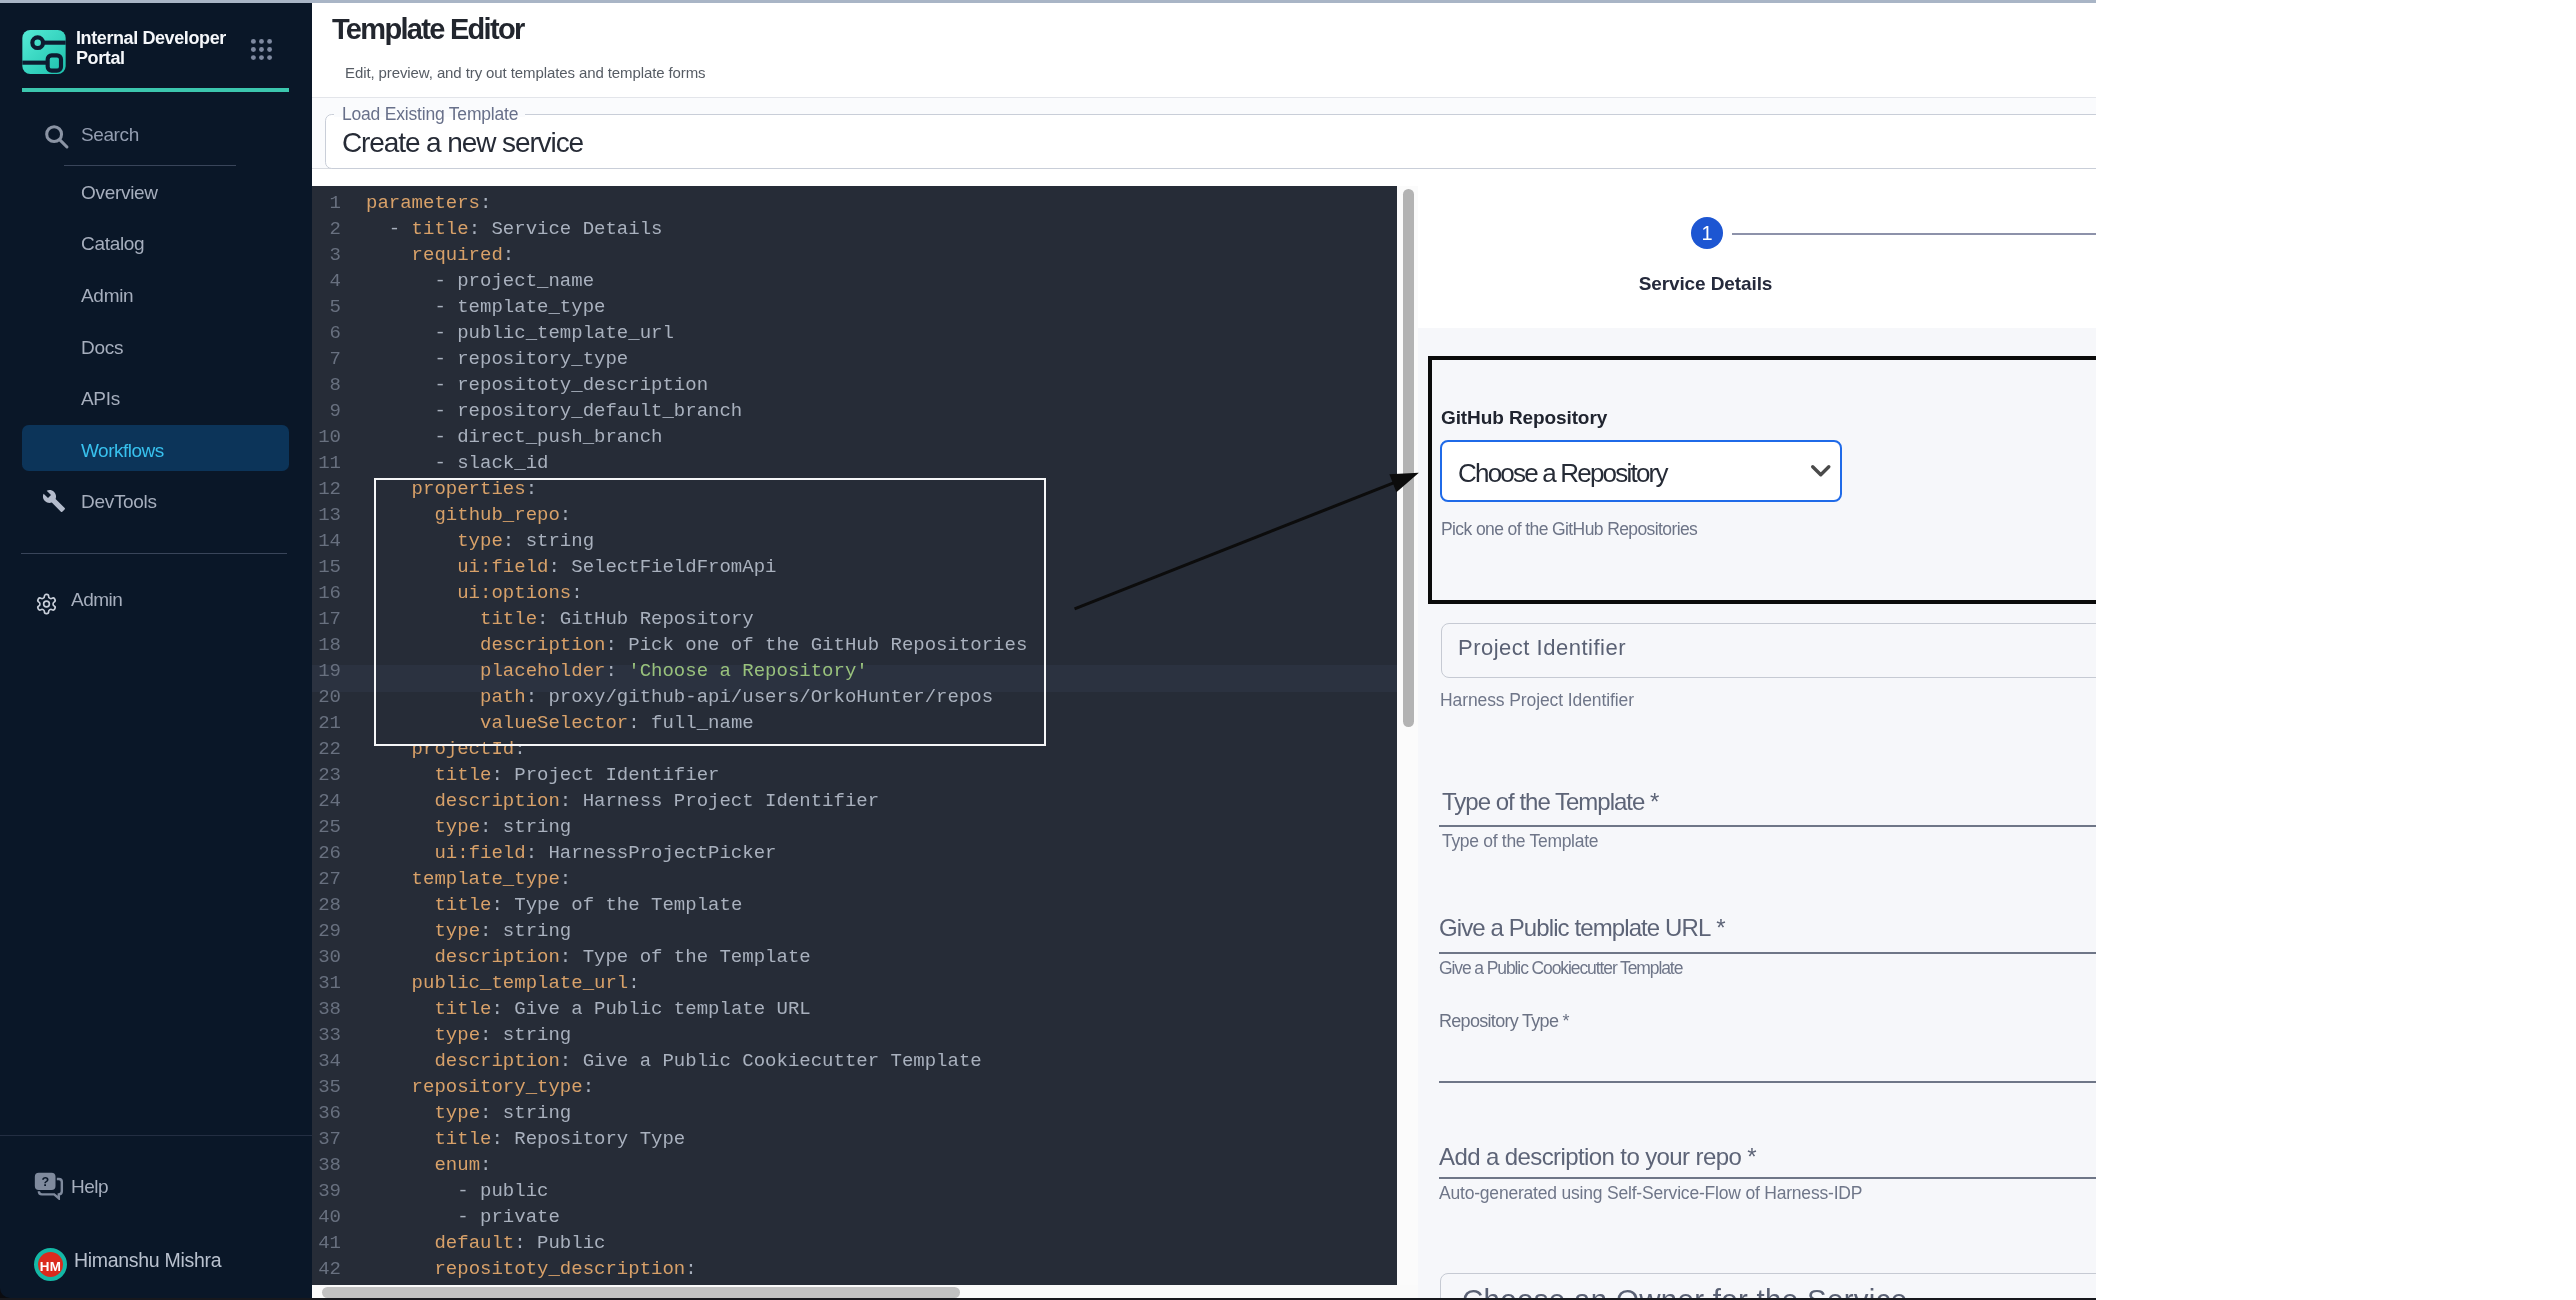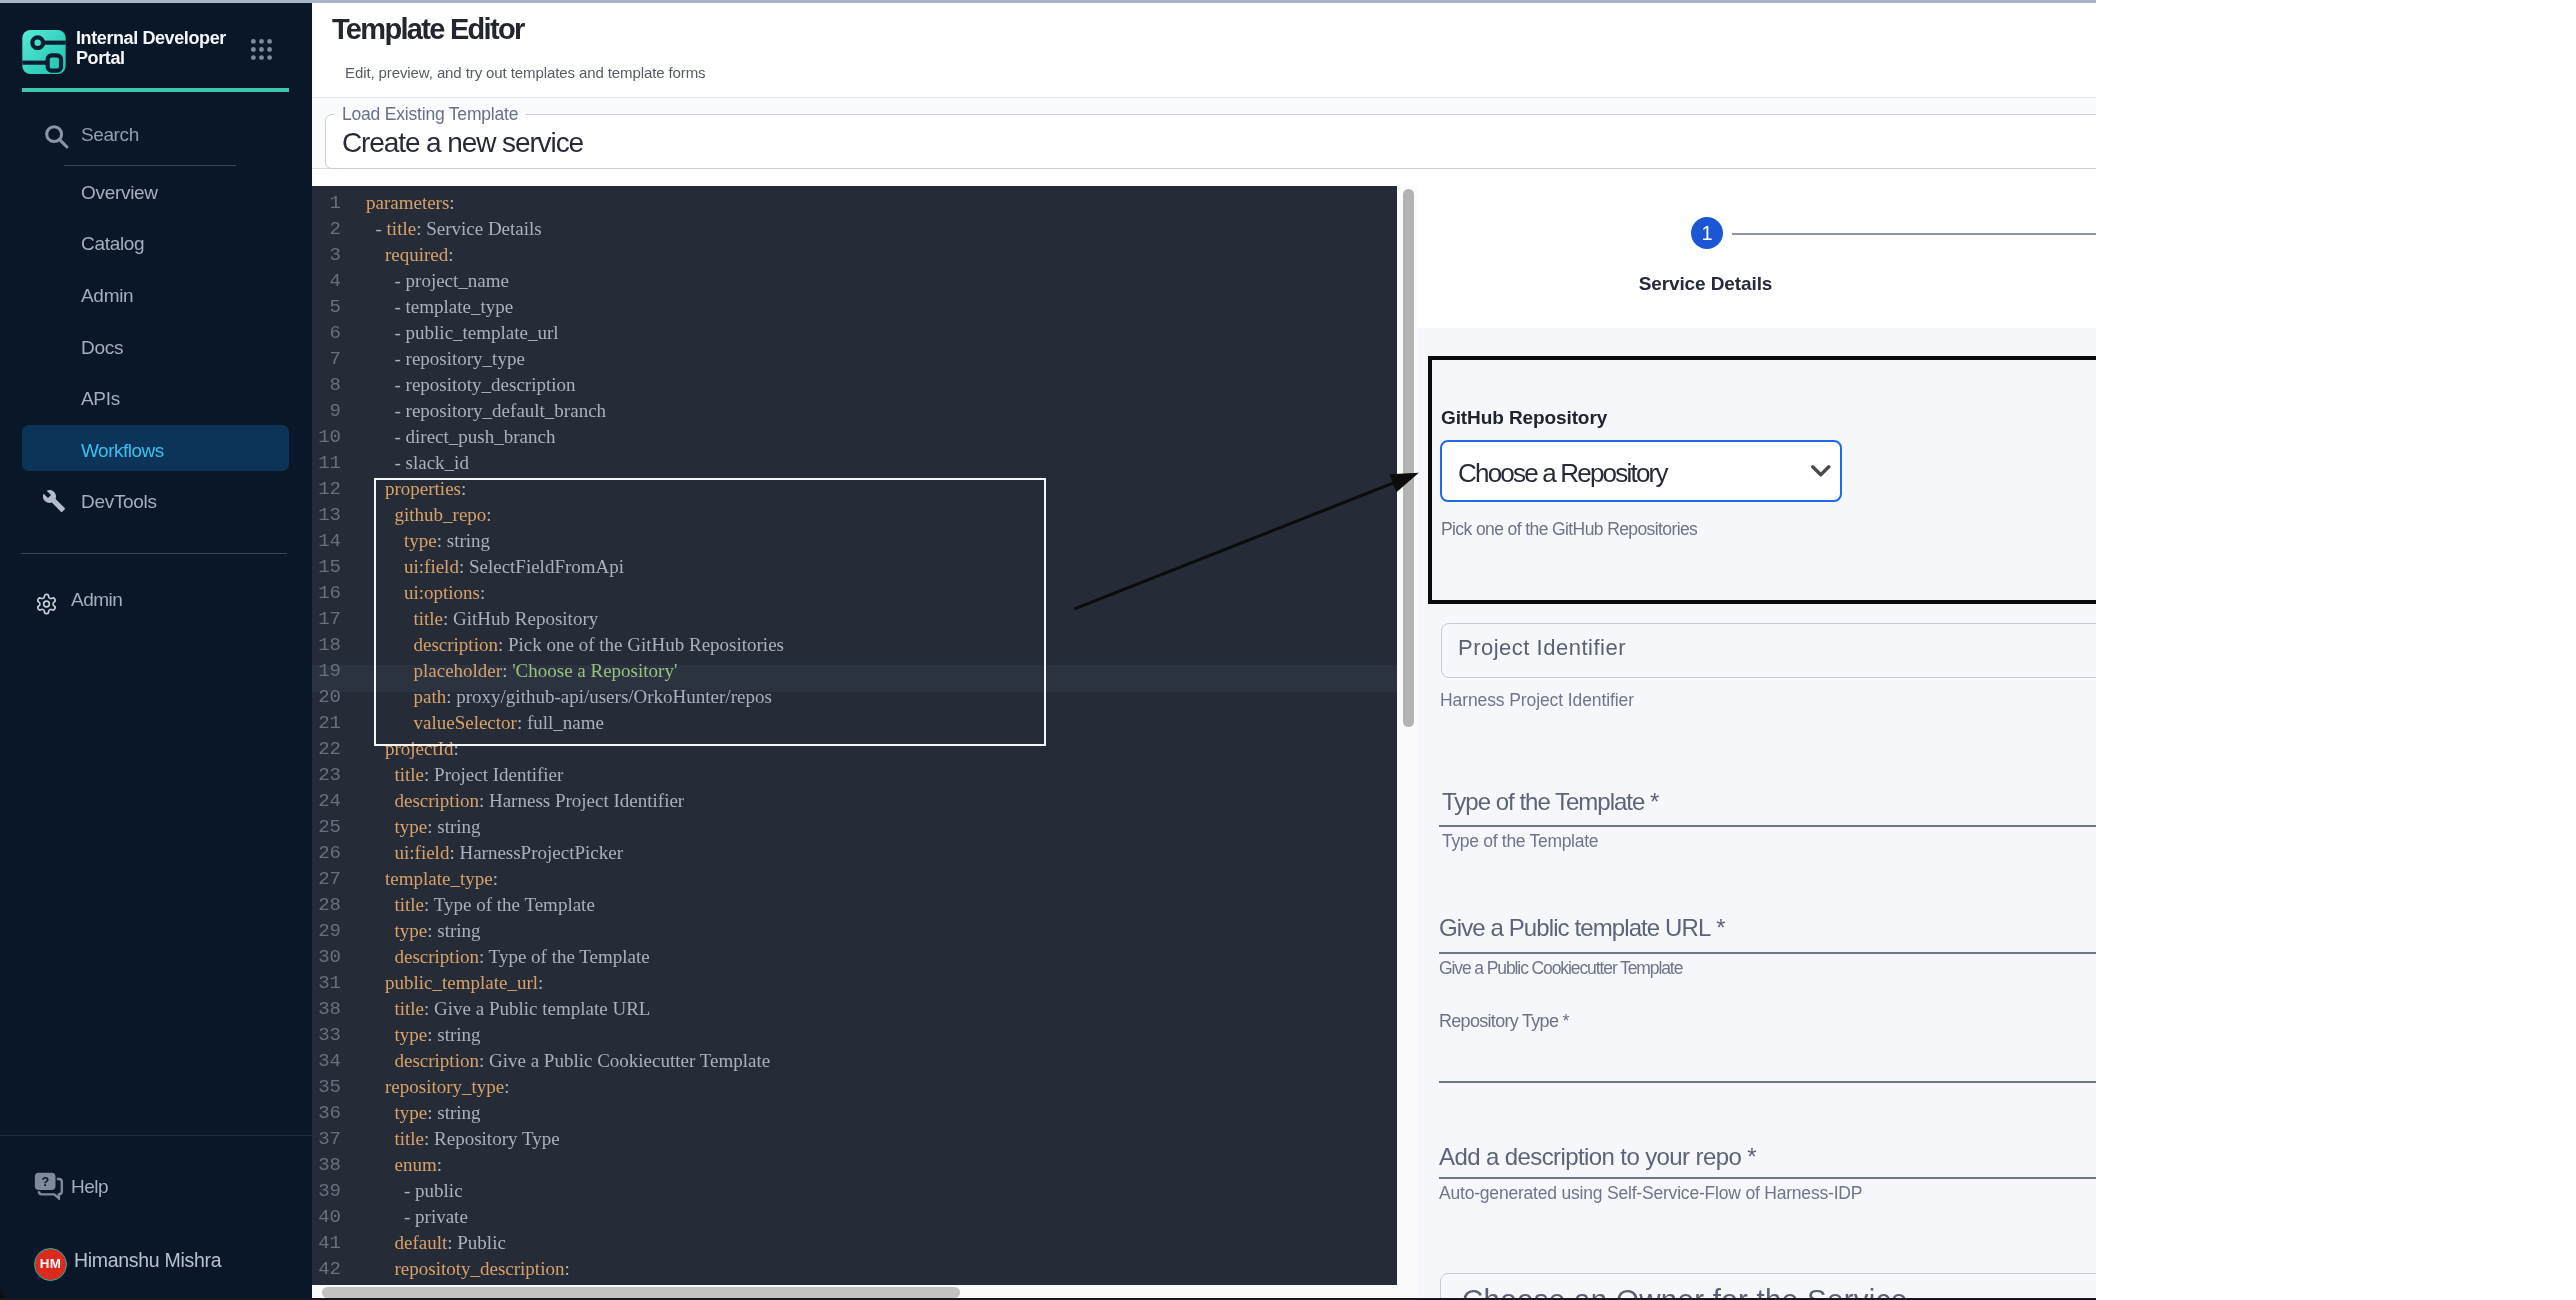--- a/index.html
+++ b/index.html
@@ -14,38 +14,38 @@
 #brand{left:76px;top:25.5px;color:#f5f7fa;font-size:18px;font-weight:700;line-height:20px;letter-spacing:-0.4px}
 #tealline{left:21.5px;top:85px;width:267px;height:4px;background:#3cc7ae}
 #searchtxt{left:81px;top:121px;color:#939db0;font-size:19px;letter-spacing:-0.4px}
 .sdiv{background:#39455a;height:1.3px}
 #wfpill{left:21.5px;top:422px;width:267px;height:46px;background:#0c3459;border-radius:6.7px}
 #wftxt{left:81px;top:437px;color:#38c1ee;font-size:19px;letter-spacing:-0.5px}
 #name{left:74px;top:1246px;color:#b9c1ce;font-size:19.5px;letter-spacing:-0.3px}
 #helptxt{left:71px;top:1173px;color:#a6aebd;font-size:19px;letter-spacing:-0.5px}
 #admintxt{left:71px;top:586px;color:#a6aebd;font-size:19px;letter-spacing:-0.5px}
 #avatar{left:34px;top:1245px;width:33px;height:33px;border-radius:50%;background:#db2b1e;
-  border:1px solid #14b8a6;color:#fff;font-size:13.4px;font-weight:700;text-align:center;line-height:29px;letter-spacing:0.3px}
+  border:4px solid #14b8a6;color:#fff;font-size:13.4px;font-weight:700;text-align:center;line-height:29px;letter-spacing:0.3px}
 
 #htitle{left:332px;top:13.4px;font-size:29px;font-weight:700;color:#22262e;letter-spacing:-1.7px}
 #hsub{left:345px;top:64px;font-size:15px;color:#565c64;letter-spacing:-0.1px}
 #hborder{left:312px;top:97px;width:2264px;height:1.3px;background:#e3e5ea}
 
 #band{left:312px;top:98px;width:2213px;height:71px;background:#fafbfd;border-bottom:1.3px solid #d8dbe1}
 #fieldset{left:325px;top:114px;width:2124px;height:55px;border:1.3px solid #c9ced8;border-radius:6.7px;background:#fff}
 #notch{left:334px;top:113px;width:191px;height:4px;background:#fafbfd}
 #flabel{left:342px;top:104px;font-size:17.5px;color:#68708a;letter-spacing:-0.2px}
 #fvalue{left:342px;top:127px;font-size:28px;color:#262b36;letter-spacing:-1.1px}
 #fcaret{left:2419px;top:137px;width:0;height:0;border-left:8.7px solid transparent;border-right:8.7px solid transparent;border-top:10px solid #5a6170}
 
 #editor{left:312px;top:186px;width:1085px;height:1099px;background:#262c37;overflow:hidden}
 #activeline{left:0px;top:479px;width:1085px;height:27px;background:#2b3240}
 #gutter{left:0px;top:4px;width:29px;color:#68707f;text-align:right;
   font-family:"Liberation Mono",monospace;font-size:19px;line-height:26px}
-#codecol{left:54px;top:4px;font-family:Liberation Serif, serif;font-size:19px;line-height:26px;white-space:pre}
+#codecol{left:54px;top:4px;font-family:Liberation Mono, monospace;font-size:19px;line-height:26px;white-space:pre}
 #codecol .k{color:#d8a169}
 #codecol .t{color:#a9b1be}
 #codecol .g{color:#99c27c}
 #selbox{left:62px;top:292px;width:672px;height:268px;border:2.7px solid #f5f6f7}
 
 #evtrack{left:1397px;top:186px;width:21px;height:1099px;background:#fbfbfb}
 #evthumb{left:1403px;top:189px;width:10.7px;height:538px;background:#b3b3b3;border-radius:5.4px}
 #ehtrack{left:312px;top:1285px;width:1106px;height:16px;background:#fafafa}
 #ehthumb{left:322px;top:1287px;width:638px;height:11.4px;background:#c2c2c2;border-radius:5.4px}
 

